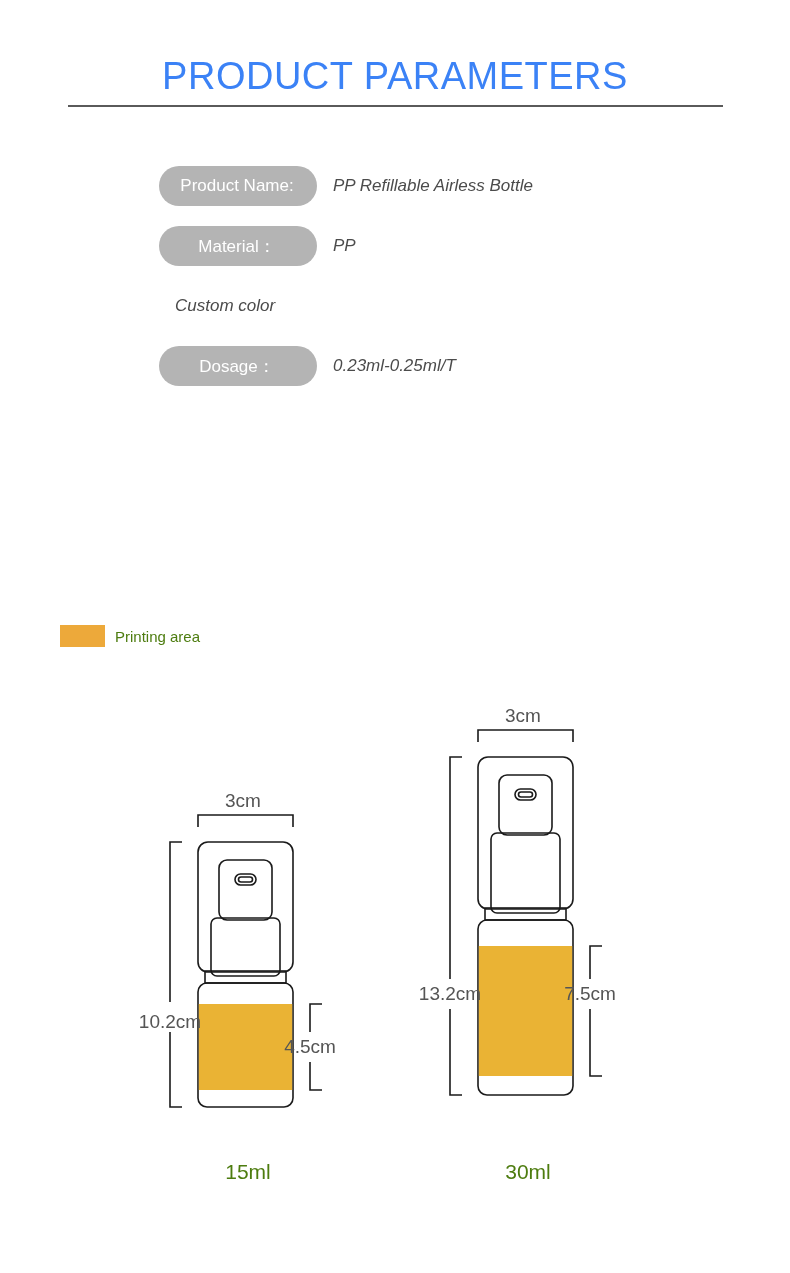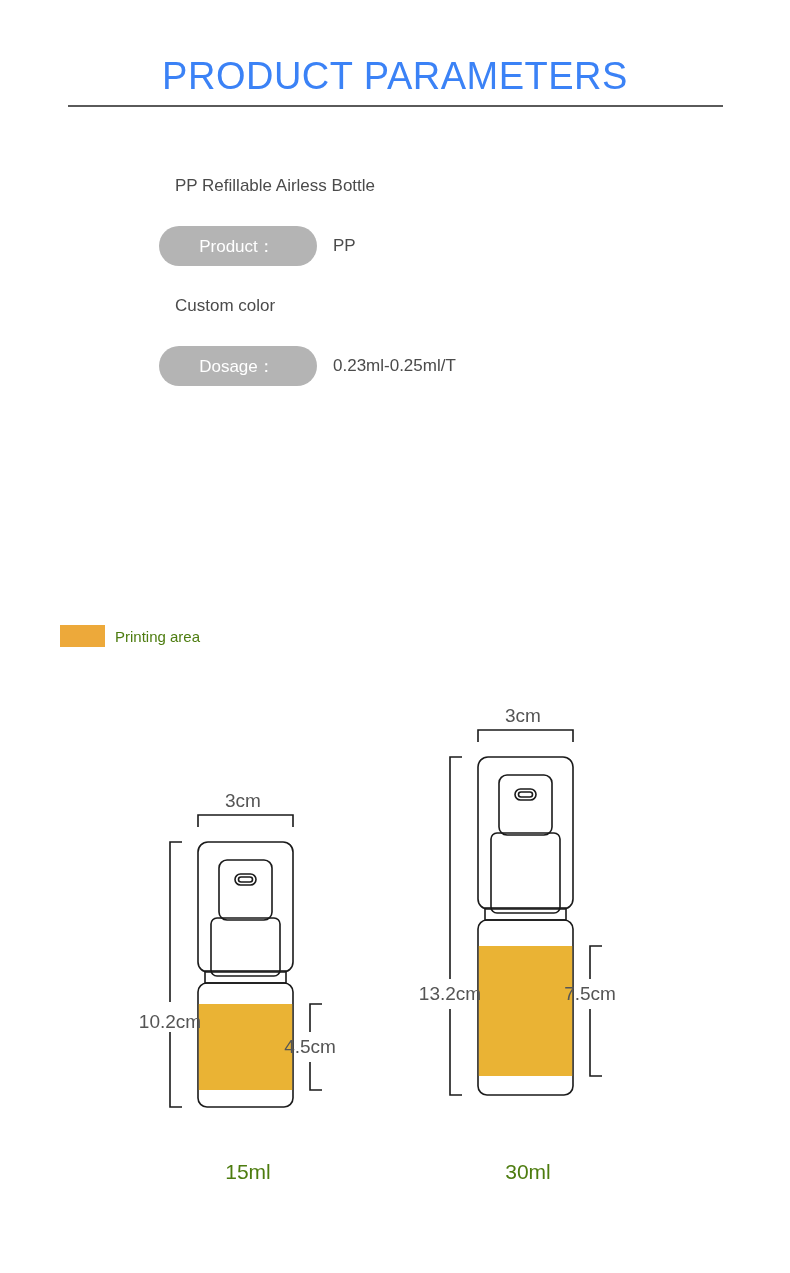--- a/index.html
+++ b/index.html
@@ -60,20 +60,21 @@
     align-items: center;
     justify-content: center;
     box-sizing: border-box;
     padding-right: 2px;
   }
   .spec-value {
     margin-left: 16px;
     font-size: 17px;
     color: #4b4b4b;
     white-space: nowrap;
+    font-style: italic;
   }
 
   
   .legend {
     position: absolute;
     top: 625px;
     left: 60px;
     display: flex;
     align-items: center;
   }
@@ -107,26 +108,27 @@
 </style>
 </head>
 <body>
 
 <div class="page-title">PRODUCT PARAMETERS</div>
 <div class="title-rule"></div>
 
 <div class="spec-table">
 
   <div class="spec-row">
+    <div class="spec-label">Product Name:</div>
     <div class="spec-value">PP Refillable Airless Bottle</div>
   </div>
 
 
   <div class="spec-row">
-    <div class="spec-label">Product：</div>
+    <div class="spec-label">Material：</div>
     <div class="spec-value">PP</div>
   </div>
 
 
   <div class="spec-row">
     <div class="spec-value">Custom color</div>
   </div>
 
   <div class="spec-row">
     <div class="spec-label">Dosage：</div>

